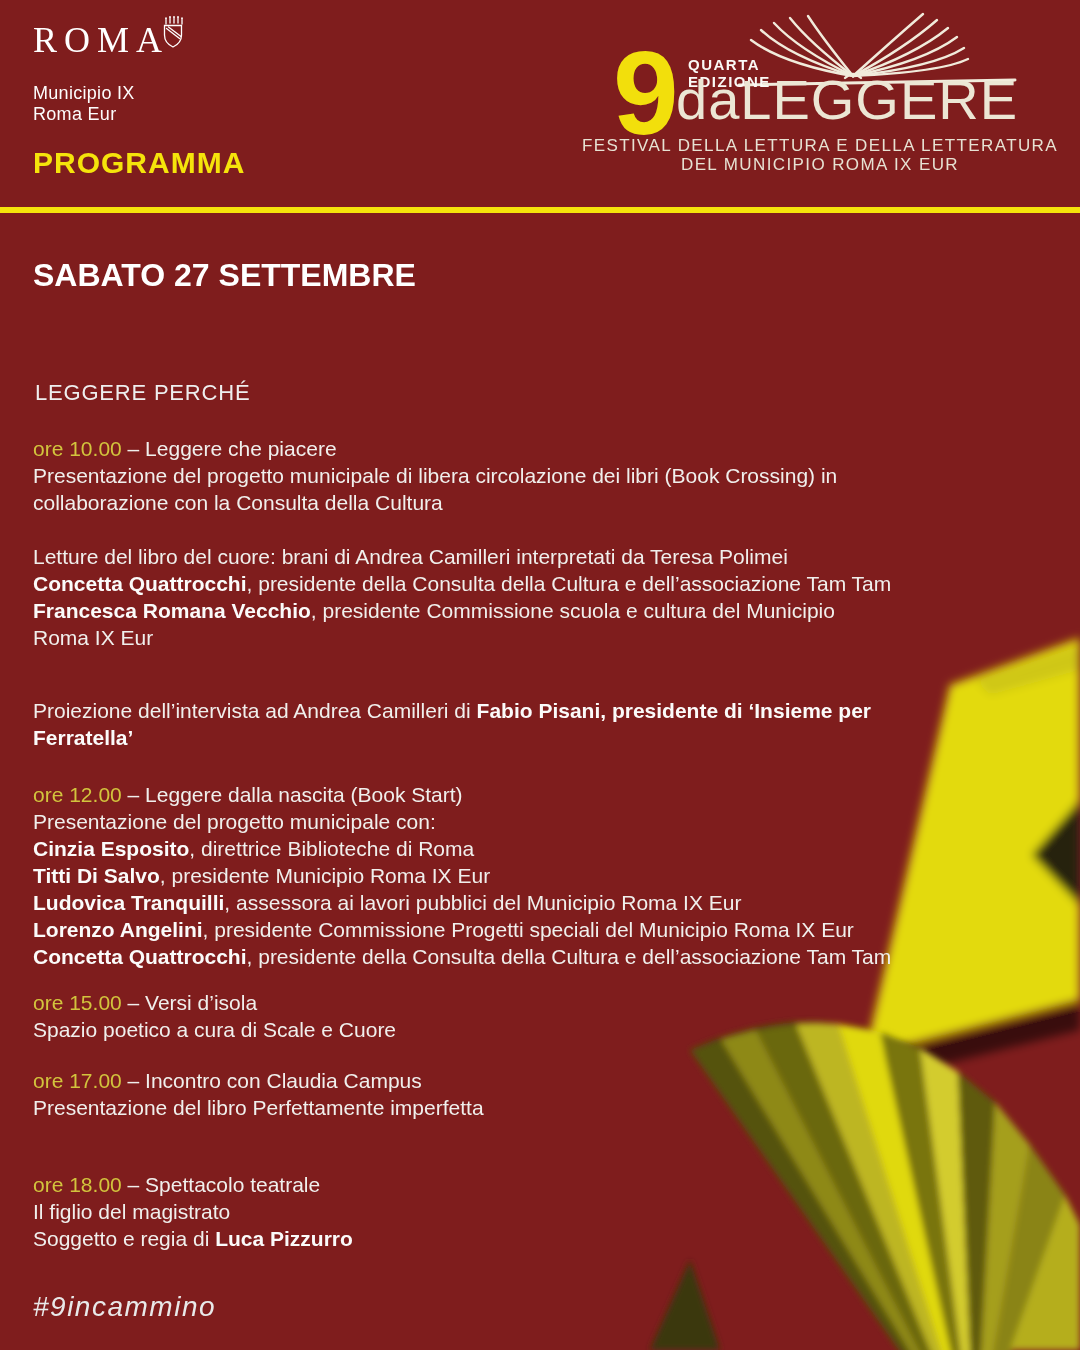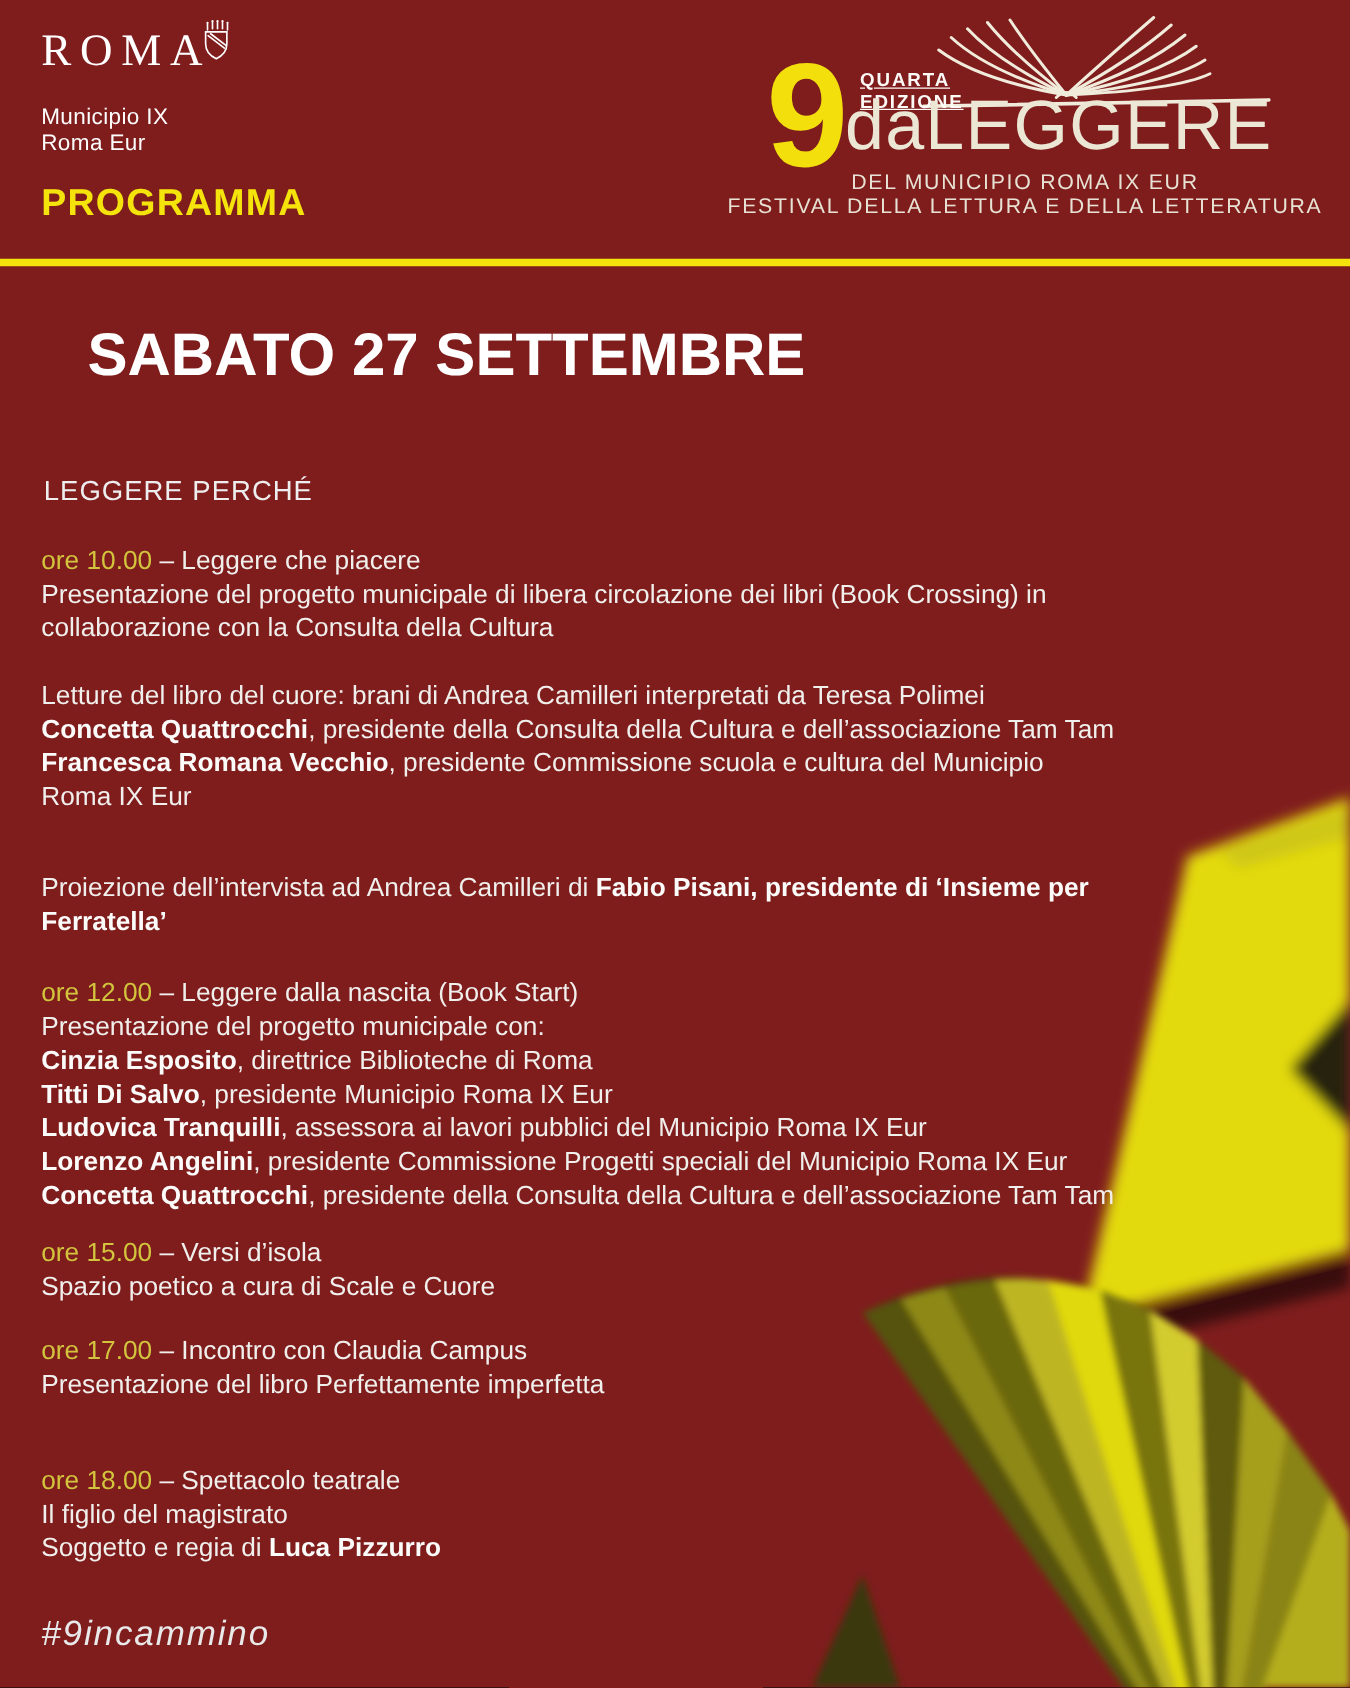--- a/index.html
+++ b/index.html
@@ -22,30 +22,30 @@
   .programma { position:absolute; left:33px; top:146px; font-size:30px; font-weight:700;
                letter-spacing:1px; color:#f5e40b; z-index:3; }
 
   
   .yellow-rule { position:absolute; left:0; top:207px; width:1080px; height:6px; background:#f5e40b; z-index:3; }
 
   
   .fest-logo { position:absolute; left:580px; top:8px; width:480px; height:180px; z-index:3; }
   .fest-nine { position:absolute; left:33px; top:26px; font-size:118px; line-height:1; font-weight:700; color:#f2df0c; }
   .fest-edition { position:absolute; left:108px; top:48px; font-size:15px; font-weight:700;
-                  letter-spacing:1.5px; line-height:17px; color:#fbfaf6;text-decoration:underline; }
+                  letter-spacing:1.5px; line-height:17px; color:#fbfaf6; }
   .fest-book-svg { position:absolute; left:145px; top:2px; width:300px; height:82px; }
   .fest-wordmark { position:absolute; left:96px; top:64px; font-size:56px; font-weight:400;
                    letter-spacing:1px; color:#ece6d4; line-height:1; }
   .fest-sub { position:absolute; left:0; top:128px; width:480px; text-align:center;
               font-size:17px; letter-spacing:1.4px; line-height:19px; color:#e7e2d3; font-weight:400; }
 
   
-  .day-title { position:absolute; left:33px; top:257px; font-size:48px; font-weight:700;
-               letter-spacing:0; color:#ffffff; z-index:3;margin-left:37px; }
+  .day-title { position:absolute; left:33px; top:257px; font-size:32px; font-weight:700;
+               letter-spacing:0; color:#ffffff; z-index:3; }
   .venue { position:absolute; left:35px; top:308px; font-size:33px; font-weight:300;
            letter-spacing:2.5px; color:#f4f4f4; z-index:3; }
   .theme { position:absolute; left:35px; top:380px; font-size:22px; font-weight:400;
            letter-spacing:.8px; color:#eeeeee; z-index:3; }
 
   
   .para { position:absolute; left:33px; width:960px; z-index:3; }
   .line { font-size:21px; line-height:27px; font-weight:400; color:#f0efec; white-space:nowrap; }
   .seg-time { color:#d2c43d; }
   .seg-b { font-weight:700; color:#fbfbfa; }
@@ -134,22 +134,22 @@
         <path d="M14,75 L290,70" stroke-width="3"></path>
       </g>
     </svg>
     <div class="fest-nine">9</div>
     <div class="fest-edition">
       <div>QUARTA</div>
       <div>EDIZIONE</div>
     </div>
     <div class="fest-wordmark">daLEGGERE</div>
     <div class="fest-sub">
+      <div>FESTIVAL DELLA LETTURA E DELLA LETTERATURA</div>
       <div>DEL MUNICIPIO ROMA IX EUR</div>
-      <div>FESTIVAL DELLA LETTURA E DELLA LETTERATURA</div>
     </div>
   </div>
 
   <div class="day-title">SABATO 27 SETTEMBRE</div>
   <div class="theme">LEGGERE PERCHÉ</div>
 
   <div id="schedule-root">
       <div class="para" style="top: 435px;">
         <div class="line"><span class="seg-time">ore 10.00 </span><span>– Leggere che piacere</span></div>
         <div class="line"><span>Presentazione del progetto municipale di libera circolazione dei libri (Book Crossing) in</span></div>

